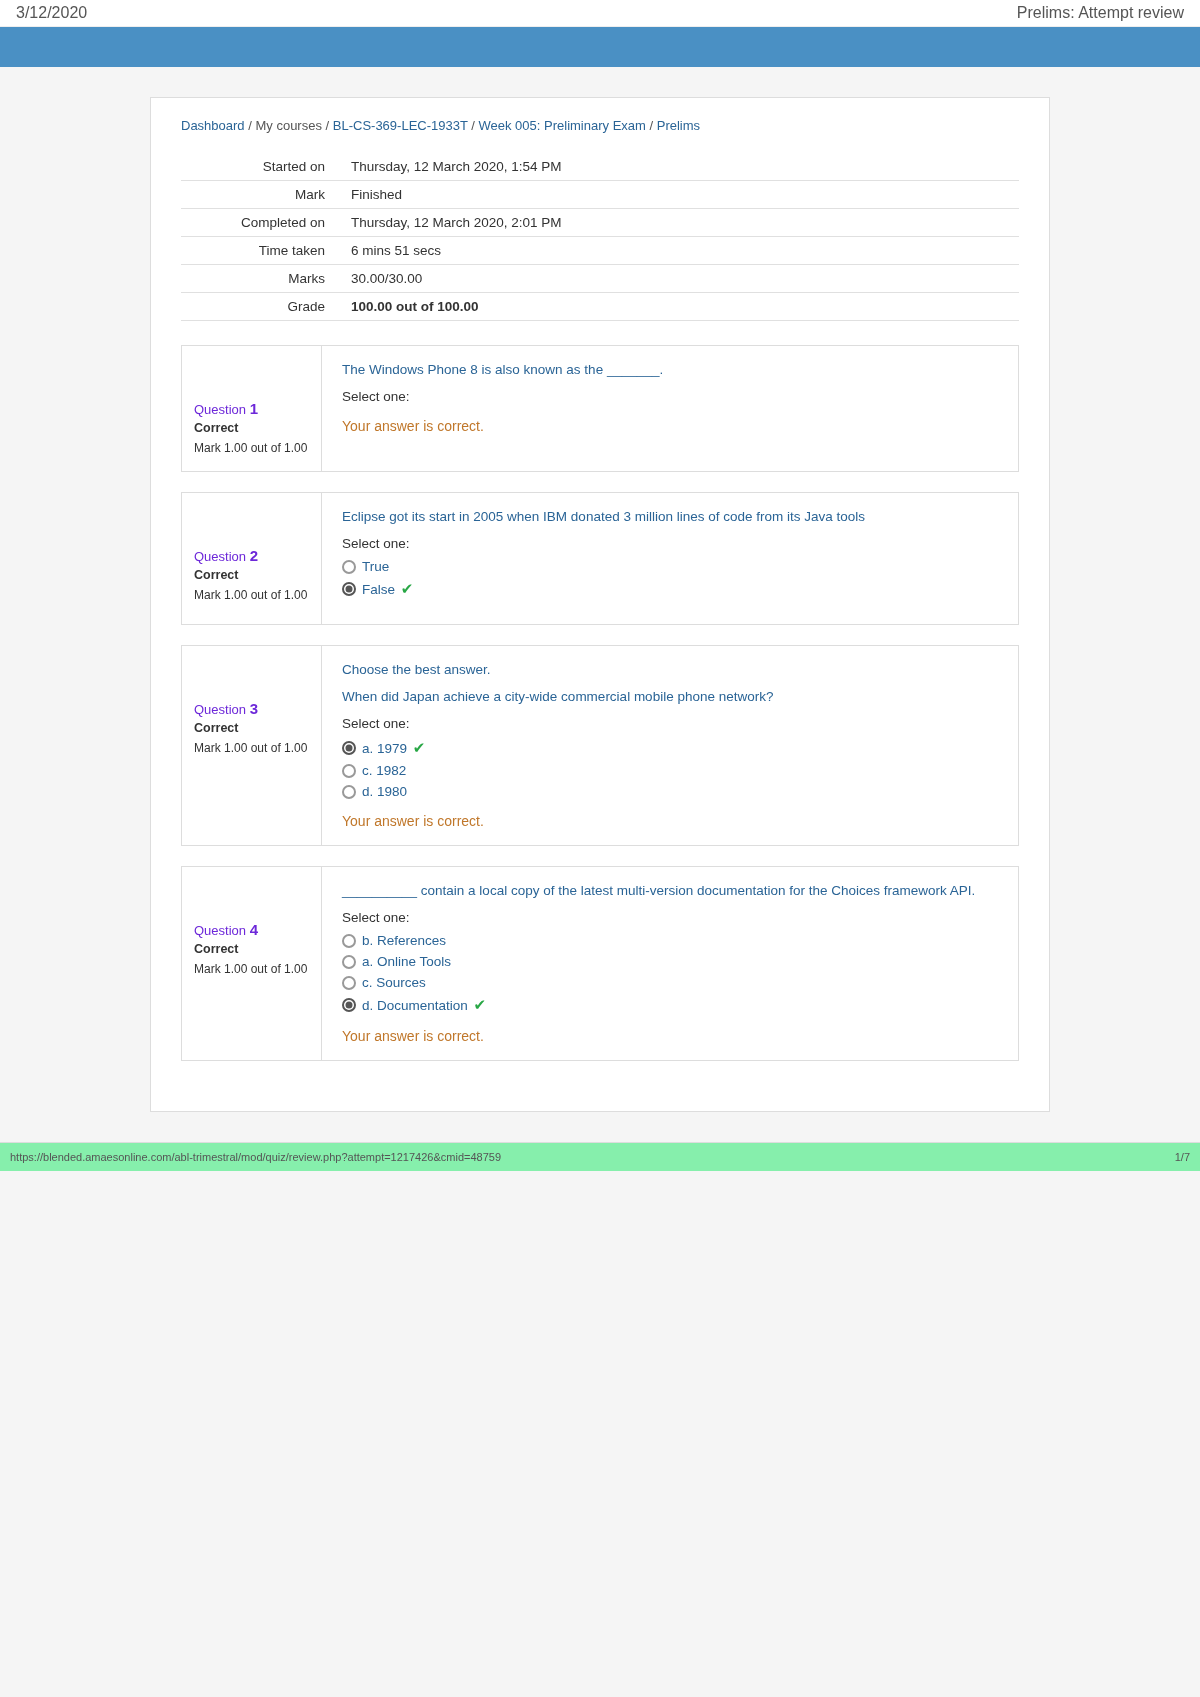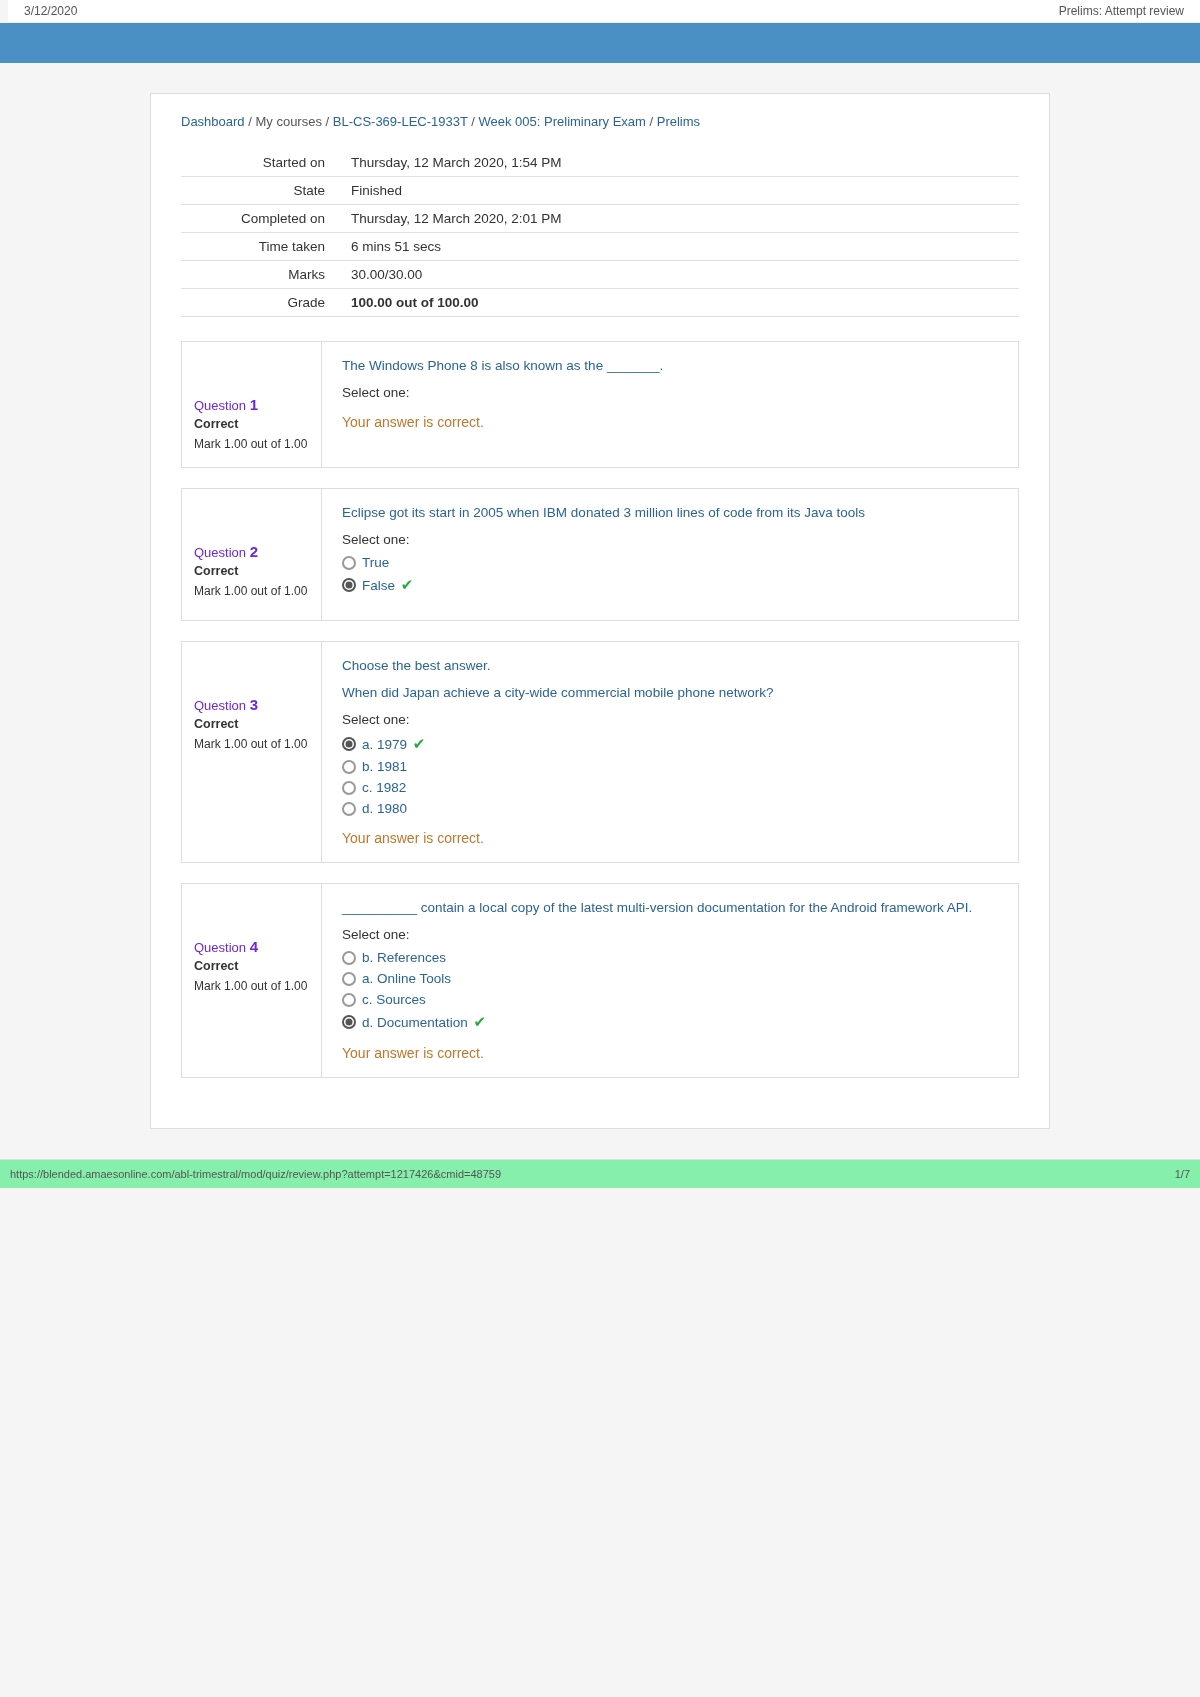--- a/index.html
+++ b/index.html
@@ -137,21 +137,21 @@
       justify-content: space-between;
     }
     .page-footer a {
       color: #555;
       text-decoration: none;
     }
   </style>
 </head>
 <body>
 
-<div style="background:#fff; padding: 4px 16px; display:flex; justify-content:space-between; font-size:12px; color:#555; border-bottom:1px solid #eee;margin-left:8px;">
+<div style="background:#fff; padding: 4px 16px; display:flex; justify-content:space-between; font-size:16px; color:#555; border-bottom:1px solid #eee;">
   <span>3/12/2020</span>
   <span>Prelims: Attempt review</span>
 </div>
 
 <div class="nav-bar"></div>
 
 <div class="container">
 
   <div class="breadcrumb">
     <a href="#">Dashboard</a>
@@ -163,21 +163,21 @@
     <a href="#">Prelims</a>
   </div>
 
   <table class="info-table">
     <tbody>
         <tr>
       <td>Started on</td>
       <td>Thursday, 12 March 2020, 1:54 PM</td>
     </tr>
     <tr>
-      <td>State</td>
+      <td>Mark</td>
       <td>Finished</td>
     </tr>
     <tr>
       <td>Completed on</td>
       <td>Thursday, 12 March 2020, 2:01 PM</td>
     </tr>
     <tr>
       <td>Time taken</td>
       <td>6 mins 51 secs</td>
     </tr>
@@ -242,42 +242,38 @@
           <div class="select-one-label">Select one:</div>
           <ul class="option-list">
             <li class=" selected">
       <span style="display:inline-block;width:14px;height:14px;border-radius:50%;border:2px solid #555;background:#fff;flex-shrink:0;position:relative;">
                 <span style="display:block;width:7px;height:7px;background:#555;border-radius:50%;position:absolute;top:50%;left:50%;transform:translate(-50%,-50%);"></span>
               </span>
       <span>a. 1979 <span class="correct-mark">✔</span></span>
     </li>
             <li class="">
       <span style="display:inline-block;width:14px;height:14px;border-radius:50%;border:2px solid #999;background:#fff;flex-shrink:0;"></span>
-      <span>b. 1981</span>
-    </li>
-            <li class="">
-      <span style="display:inline-block;width:14px;height:14px;border-radius:50%;border:2px solid #999;background:#fff;flex-shrink:0;"></span>
       <span>c. 1982</span>
     </li>
             <li class="">
       <span style="display:inline-block;width:14px;height:14px;border-radius:50%;border:2px solid #999;background:#fff;flex-shrink:0;"></span>
       <span>d. 1980</span>
     </li>
           </ul>
           <div class="answer-correct-msg">Your answer is correct.</div>
         </div>
       </div>
       <div class="question-block">
         <div class="question-sidebar">
     <div class="q-number">Question <strong>4</strong></div>
     <div class="q-status">Correct</div>
     <div class="q-mark">Mark 1.00 out of 1.00</div>
   </div>
         <div class="question-content">
-          <div class="question-text">__________ contain a local copy of the latest multi-version documentation for the Android framework API.</div>
+          <div class="question-text">__________ contain a local copy of the latest multi-version documentation for the Choices framework API.</div>
           <div class="select-one-label">Select one:</div>
           <ul class="option-list">
             <li class="">
       <span style="display:inline-block;width:14px;height:14px;border-radius:50%;border:2px solid #999;background:#fff;flex-shrink:0;"></span>
       <span>b. References</span>
     </li>
             <li class="">
       <span style="display:inline-block;width:14px;height:14px;border-radius:50%;border:2px solid #999;background:#fff;flex-shrink:0;"></span>
       <span>a. Online Tools</span>
     </li>

